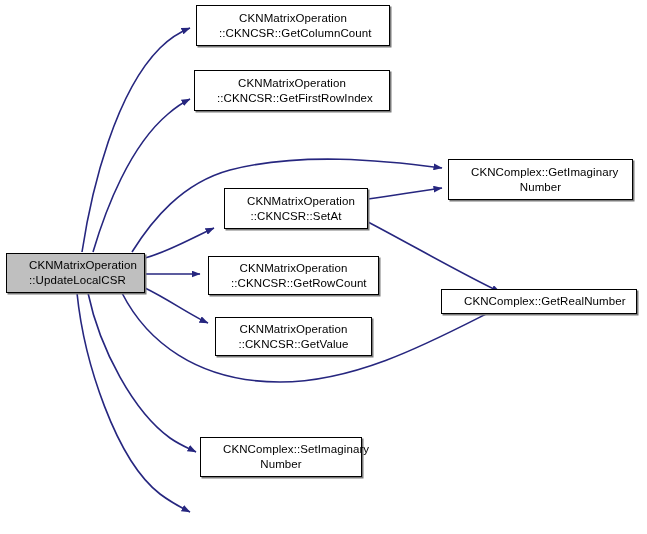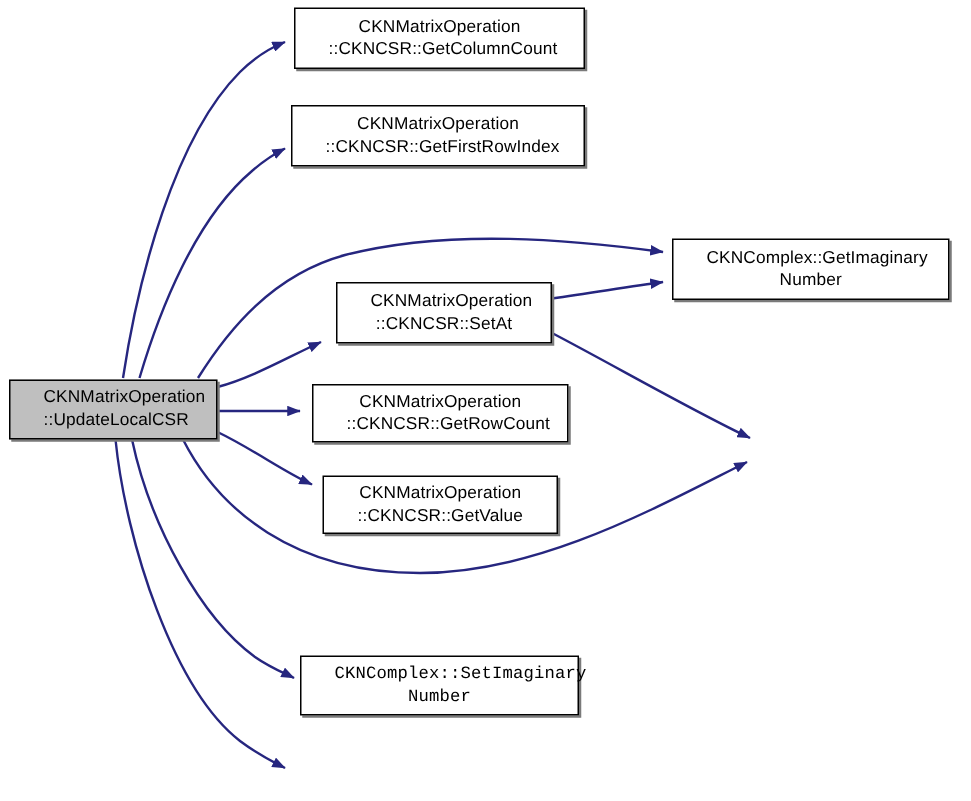--- a/index.html
+++ b/index.html
@@ -115,20 +115,23 @@
   <div class="node" style="left:215px; top:317px; width:157px; height:39px;">
     <span class="node-label">CKNMatrixOperation
 ::CKNCSR::GetValue</span>
   </div>
 
   <div class="node" style="left:448px; top:159px; width:185px; height:41px;align-items:center;">
     <span class="node-label">CKNComplex::GetImaginary
 Number</span>
   </div>
 
+  <div class="node" style="left:441px; top:289px; width:196px; height:25px;">
+    <span class="node-label">CKNComplex::GetRealNumber</span>
+  </div>
 
-  <div class="node" style="left:200px; top:437px; width:186px; height:40px;font-family:Liberation Mono, monospace;">
+  <div class="node" style="left:200px; top:437px; width:162px; height:40px;">
     <span class="node-label">CKNComplex::SetImaginary
 Number</span>
   </div>
 
 
 </div>
 
 </body></html>

